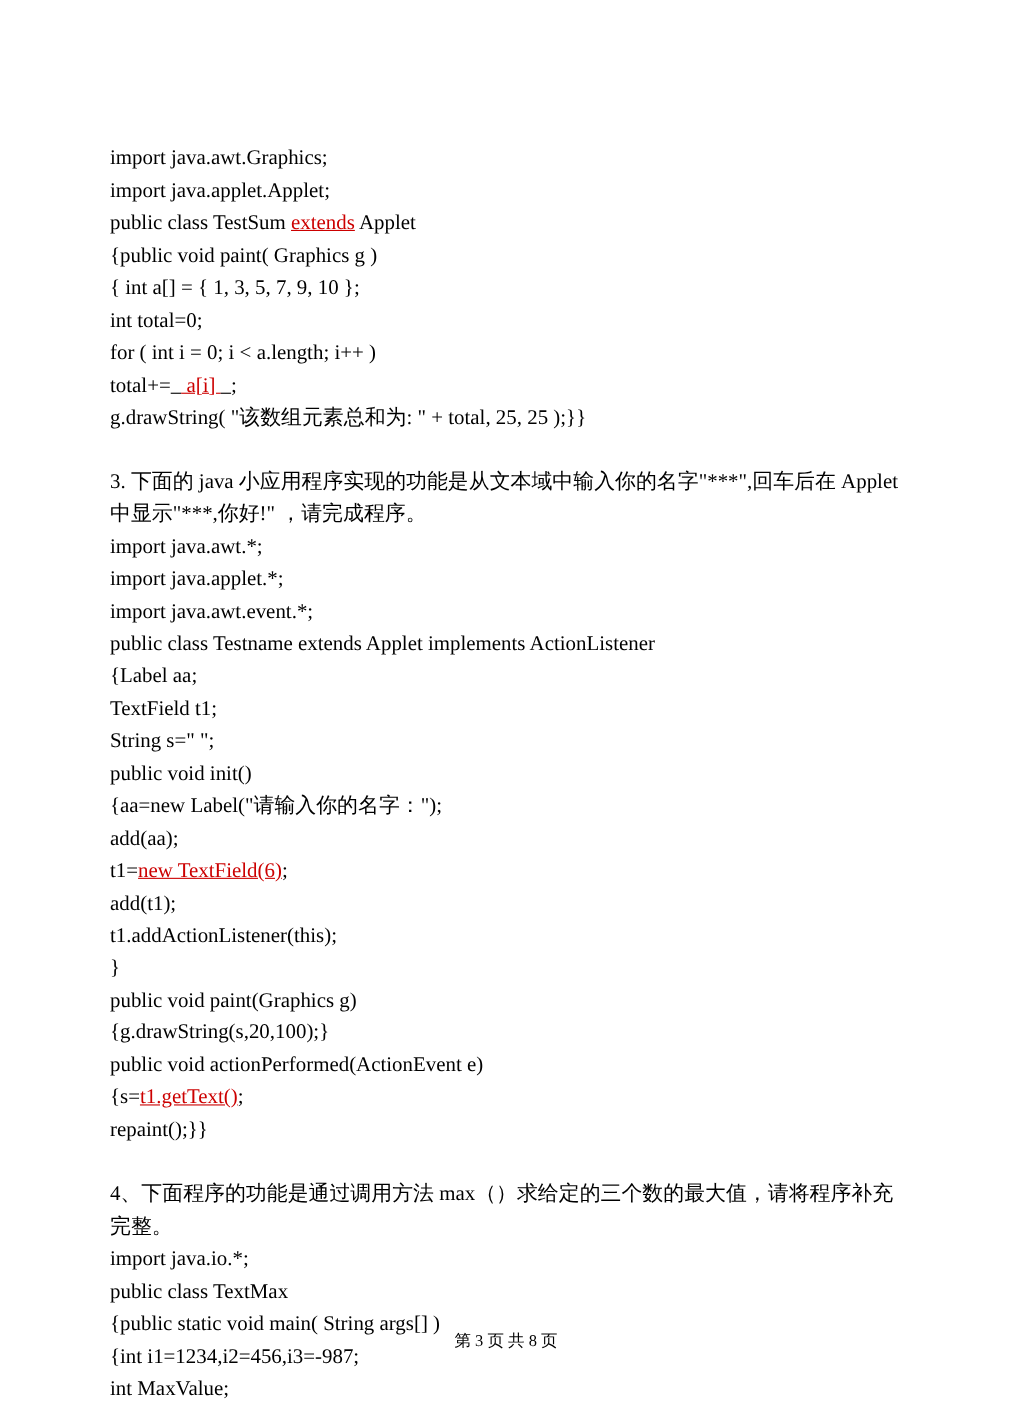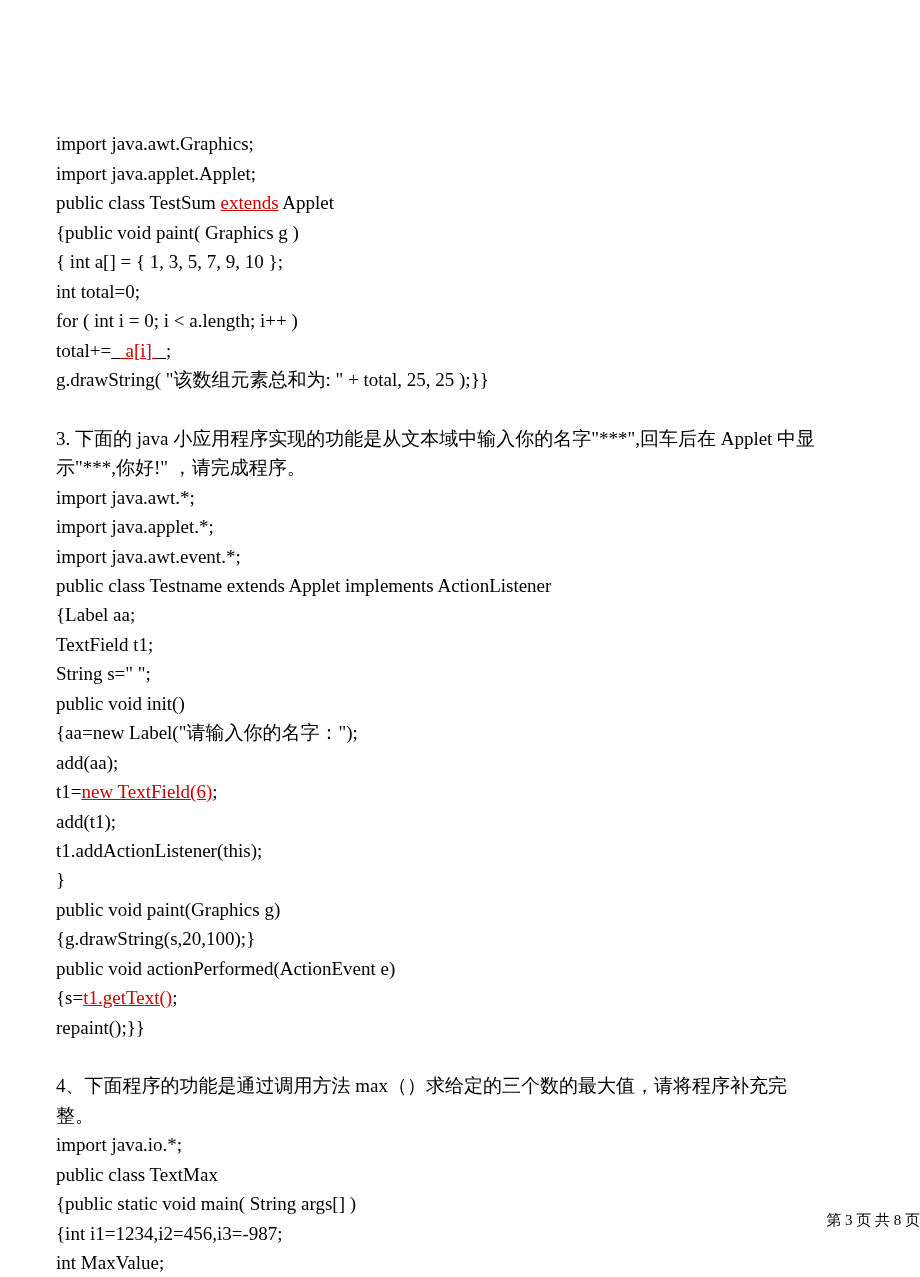--- a/index.html
+++ b/index.html
@@ -1,20 +1,20 @@
 <!DOCTYPE html>
 <html><head>
 <meta charset="utf-8">
 <style>
 body{margin:0;background:#fff;font-family:"SimSun","宋体",serif;font-size:19px;line-height:1.55;color:#000}
-.page{width:920px;height:1277px;padding:100px 100px 0 56px;box-sizing:border-box;position:relative}
+.page{width:920px;height:1277px;padding:100px 100px 0 100px;box-sizing:border-box;position:relative}
 .content{white-space:pre-wrap}
 .blank{color:#c00;text-decoration:underline}
 .blank-pad{text-decoration:underline}
-.footer{position:absolute;bottom:45px;left:0;right:0;text-align:right;font-size:15px}
+.footer{position:absolute;bottom:45px;left:0;right:0;text-align:center;font-size:15px}
 </style>
 </head>
 <body>
 
 <div class="page">
 <div class="content">
 <span>import java.awt.Graphics;</span>
 <span>import java.applet.Applet;</span>
 <span>public class TestSum </span><span class="blank">extends</span><span> Applet</span>
 <span>{public void paint( Graphics g )</span>

